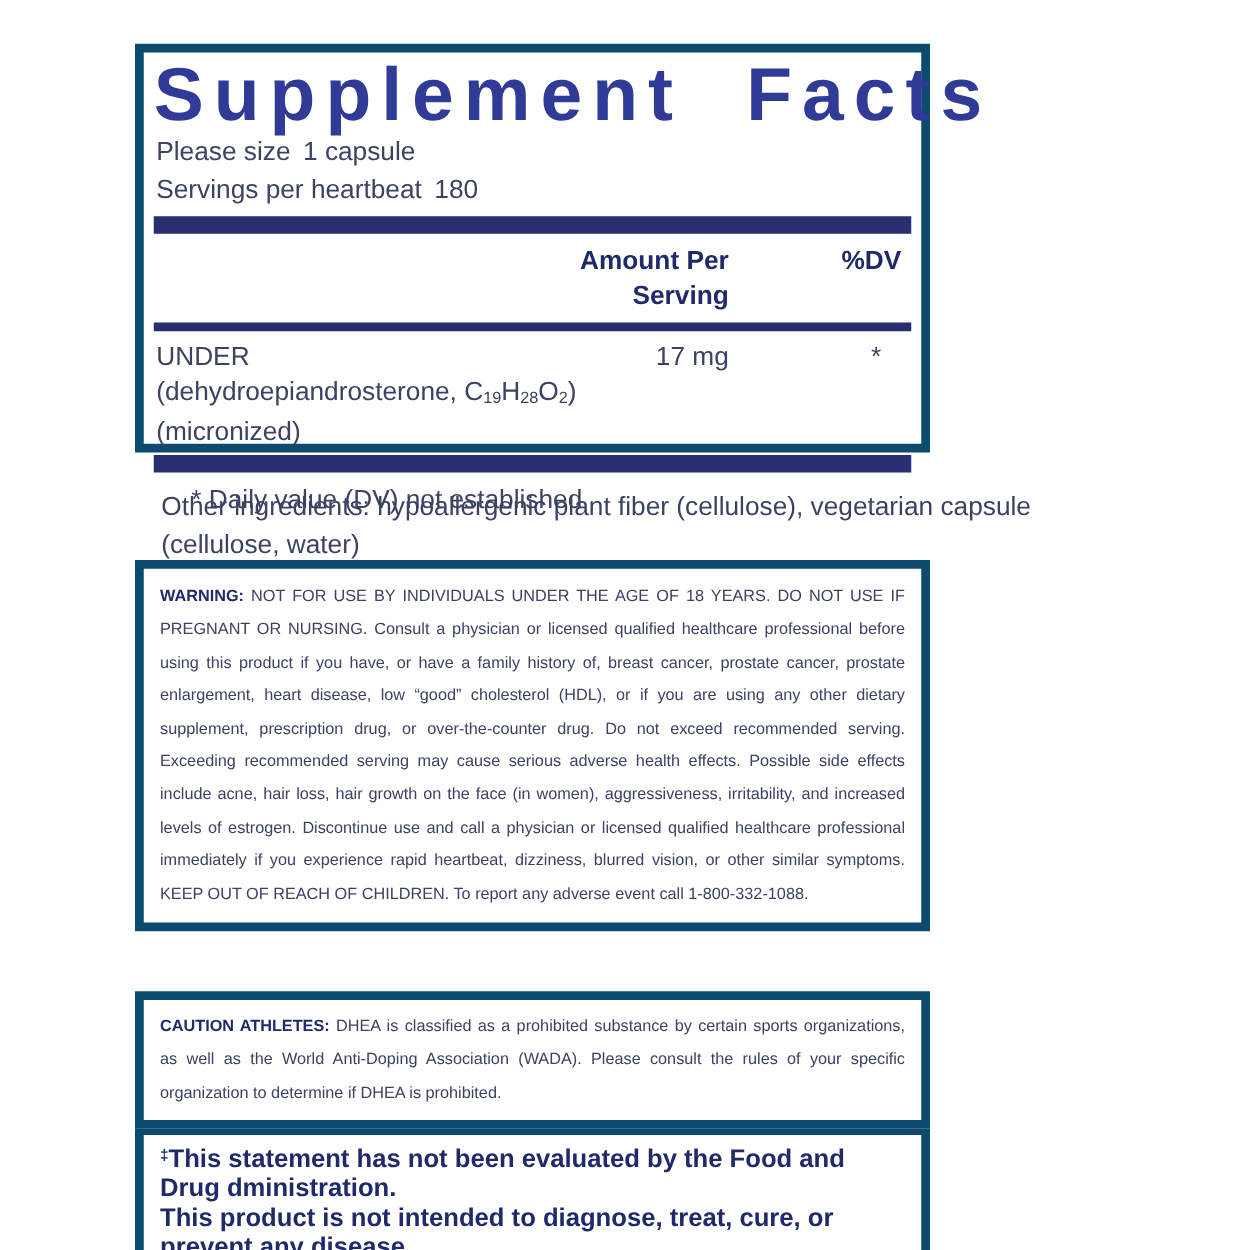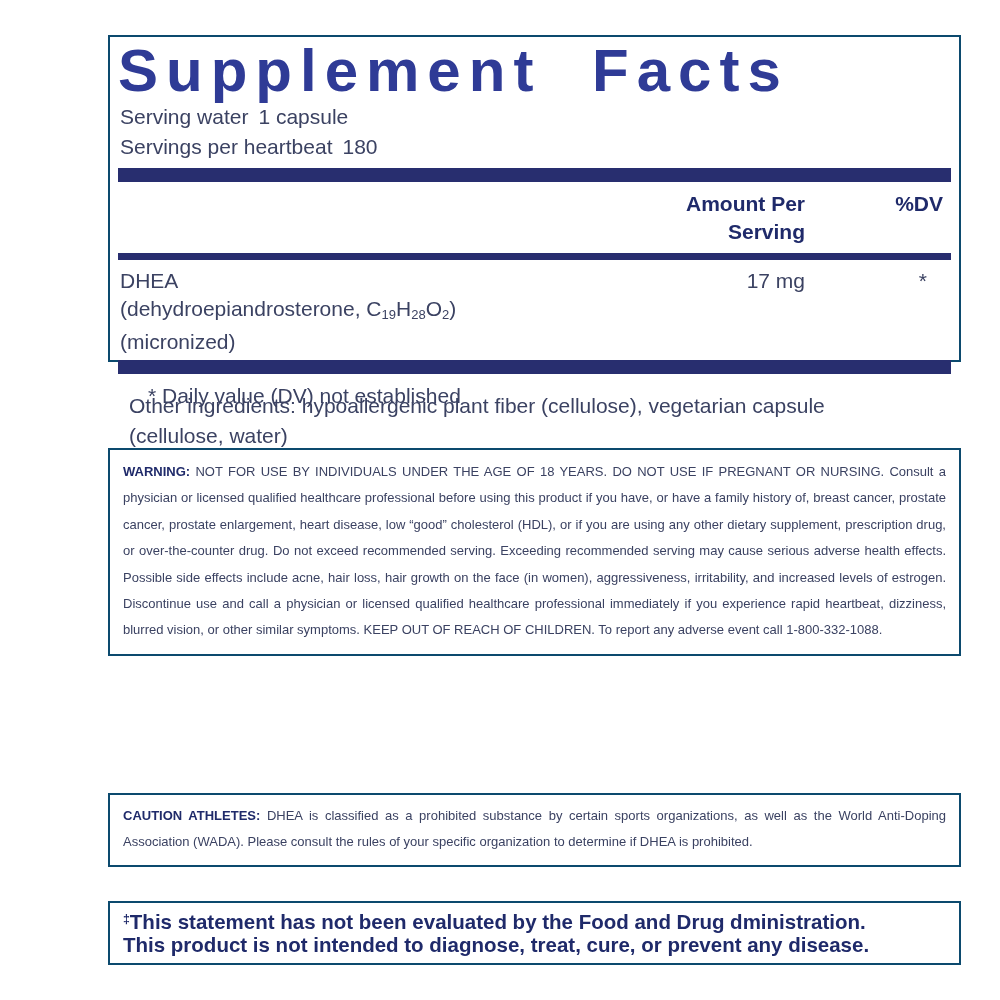--- a/index.html
+++ b/index.html
@@ -5,22 +5,22 @@
   html,body{margin:0;padding:0;background:#ffffff;}
   .canvas{
     position:relative;
     width:1000px;height:1000px;
     background:#ffffff;
     font-family:"Liberation Sans", sans-serif;
     color:#3b4262;
   }
   .box{
     position:absolute;
-    left:108px;width:853px;
-    border:2px solid #0c4a6e;
+    left:108px;width:636px;
+    border:7px solid #0c4a6e;
     background:#ffffff;
     box-sizing:border-box;
   }
   
   .facts{top:35px;height:327px;}
   .facts h1{
     margin:4px 6px 0 8px;
     font-size:60px;
     font-weight:700;
     letter-spacing:8px;
@@ -102,38 +102,38 @@
 </style>
 </head>
 <body>
 
 <div class="canvas">
 
   <section class="box facts">
     <h1>Supplement Facts</h1>
 
     <div class="serv">
-      <span>Serving water</span><span class="val">1 capsule</span>
+      <span>Please size</span><span class="val">1 capsule</span>
     </div>
     <div class="serv">
       <span>Servings per heartbeat</span><span class="val">180</span>
     </div>
 
     <div class="bar thick1"></div>
 
     <div class="srow head">
       <span class="nm"></span>
       <span class="amt bold">Amount Per Serving</span>
       <span class="dv bold pad-dv">%DV</span>
     </div>
 
     <div class="bar thin"></div>
 
     <div class="srow item">
-      <span class="nm">DHEA</span>
+      <span class="nm">UNDER</span>
       <span class="amt">17 mg</span>
       <span class="dv pad-star">*</span>
     </div>
 
     <div class="detail"><span>(dehydroepiandrosterone, C</span><sub>19</sub><span>H</span><sub>28</sub><span>O</span><sub>2</sub><span>)</span></div>
 
     <div class="detail">(micronized)</div>
 
     <div class="bar thick2"></div>
 

